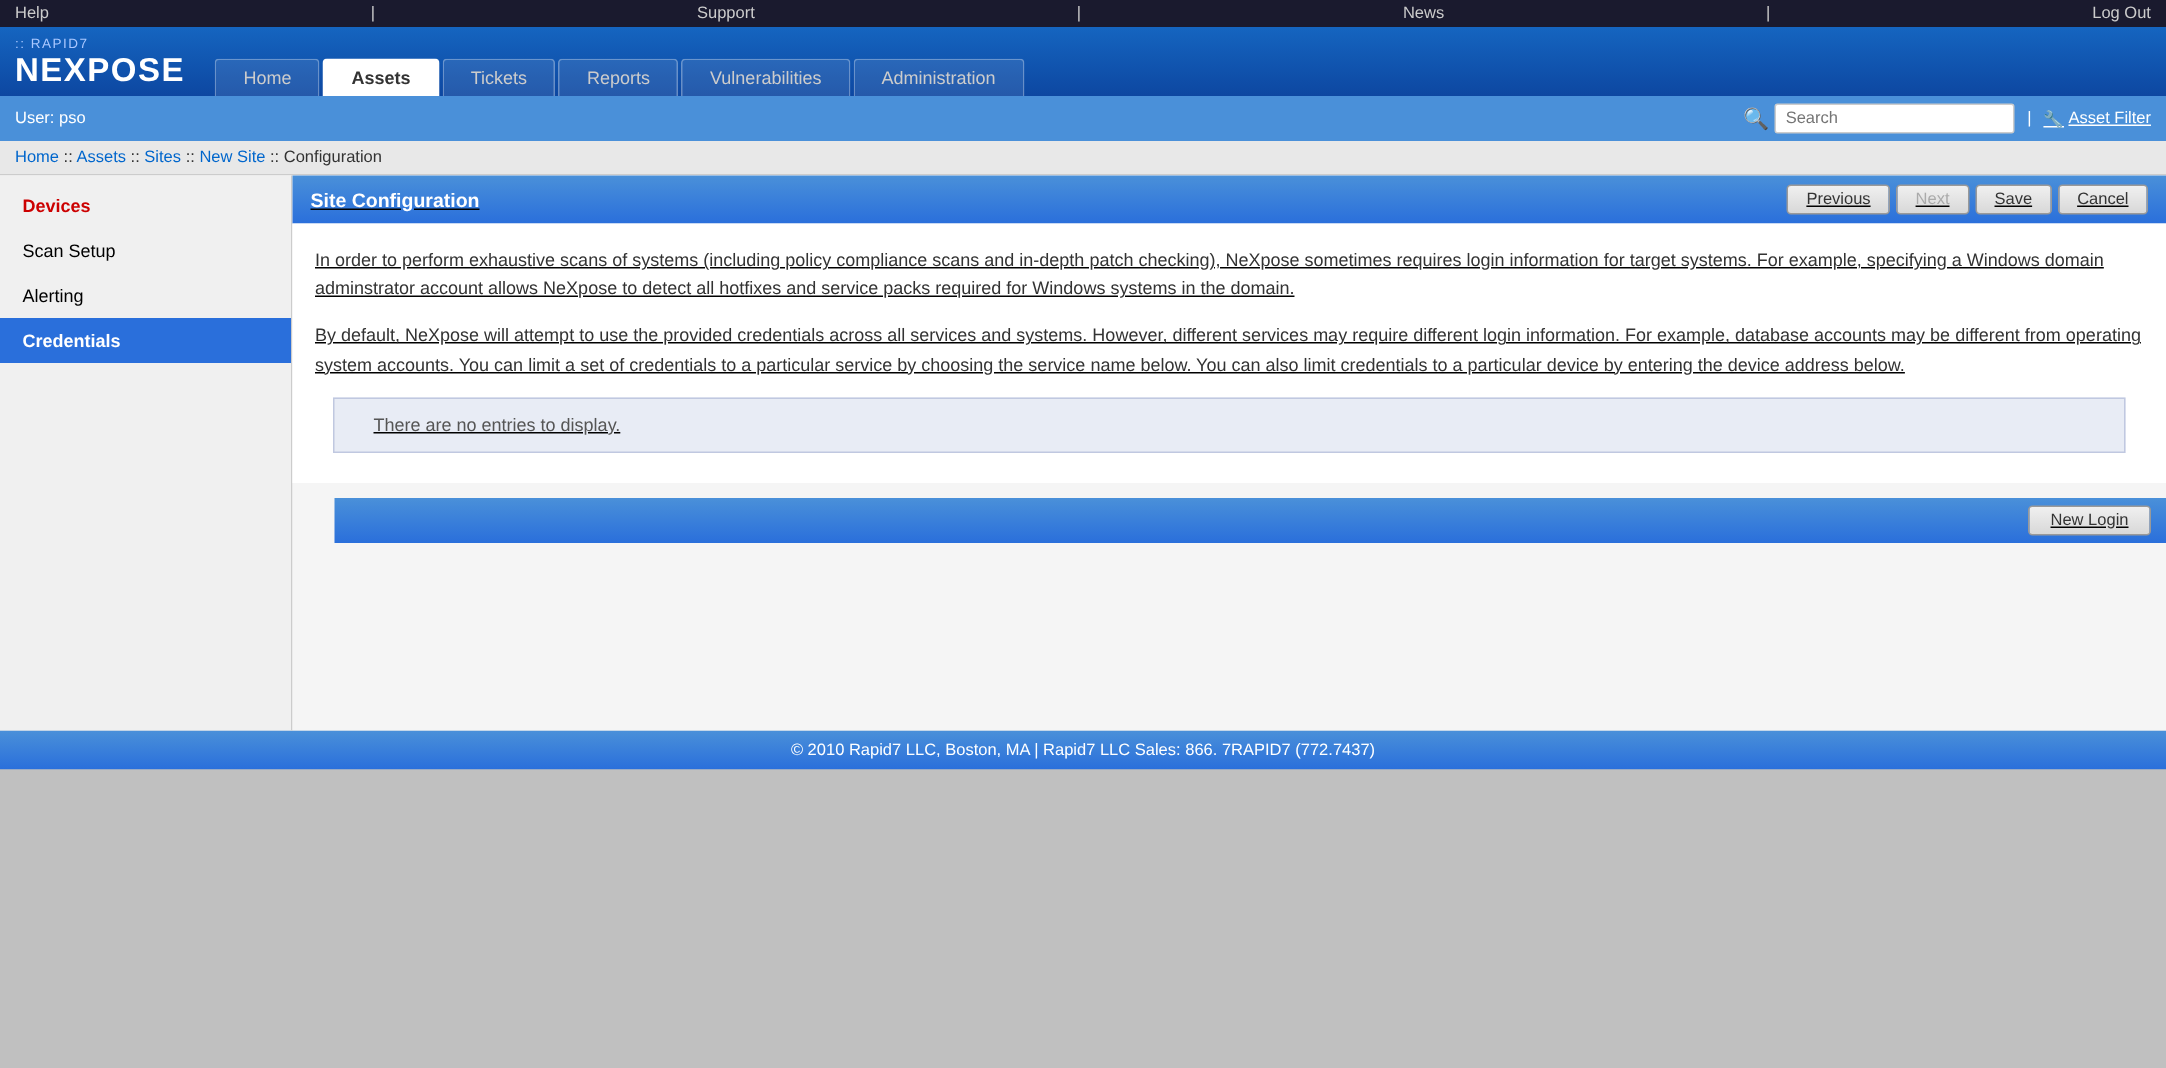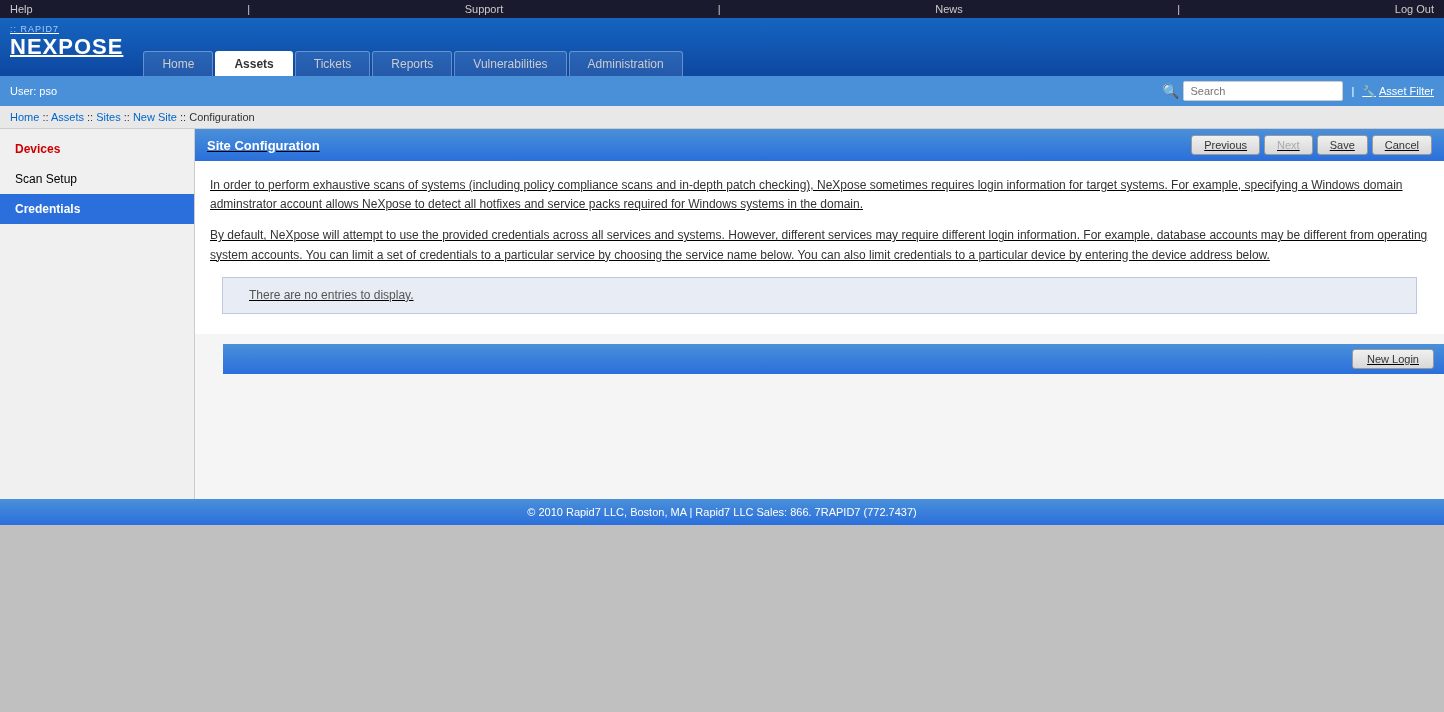--- a/index.html
+++ b/index.html
@@ -28,22 +28,21 @@
     #logo-nav {
       display: flex;
       align-items: flex-end;
       gap: 0;
     }
     #logo {
       color: white;
       font-size: 20px;
       font-weight: bold;
       margin-right: 20px;
-      padding-bottom: 16px;
-      text-decoration: underline;
+      padding-bottom: 4px;
     }
     #logo .rapid7 {
       font-size: 9px;
       font-weight: normal;
       display: block;
       color: #aac8ff;
       letter-spacing: 1px;
     }
     #logo .nexpose {
       font-size: 22px;
@@ -280,20 +279,21 @@
   <span> :: </span>
   <span>Configuration</span>
 </div>
 
 <div id="main-layout">
 
   <div id="sidebar">
 
       <div class="sidebar-item red">Devices</div>
       <div class="sidebar-item">Scan Setup</div>
+      <div class="sidebar-item">Alerting</div>
       <div class="sidebar-item active">Credentials</div>
     </div>
 
   <div id="content-area">
 
     <div id="site-config-header">
       <span>Site Configuration</span>
       <div class="header-buttons">
         <button class="config-btn">Previous</button>
         <button class="config-btn disabled">Next</button>

